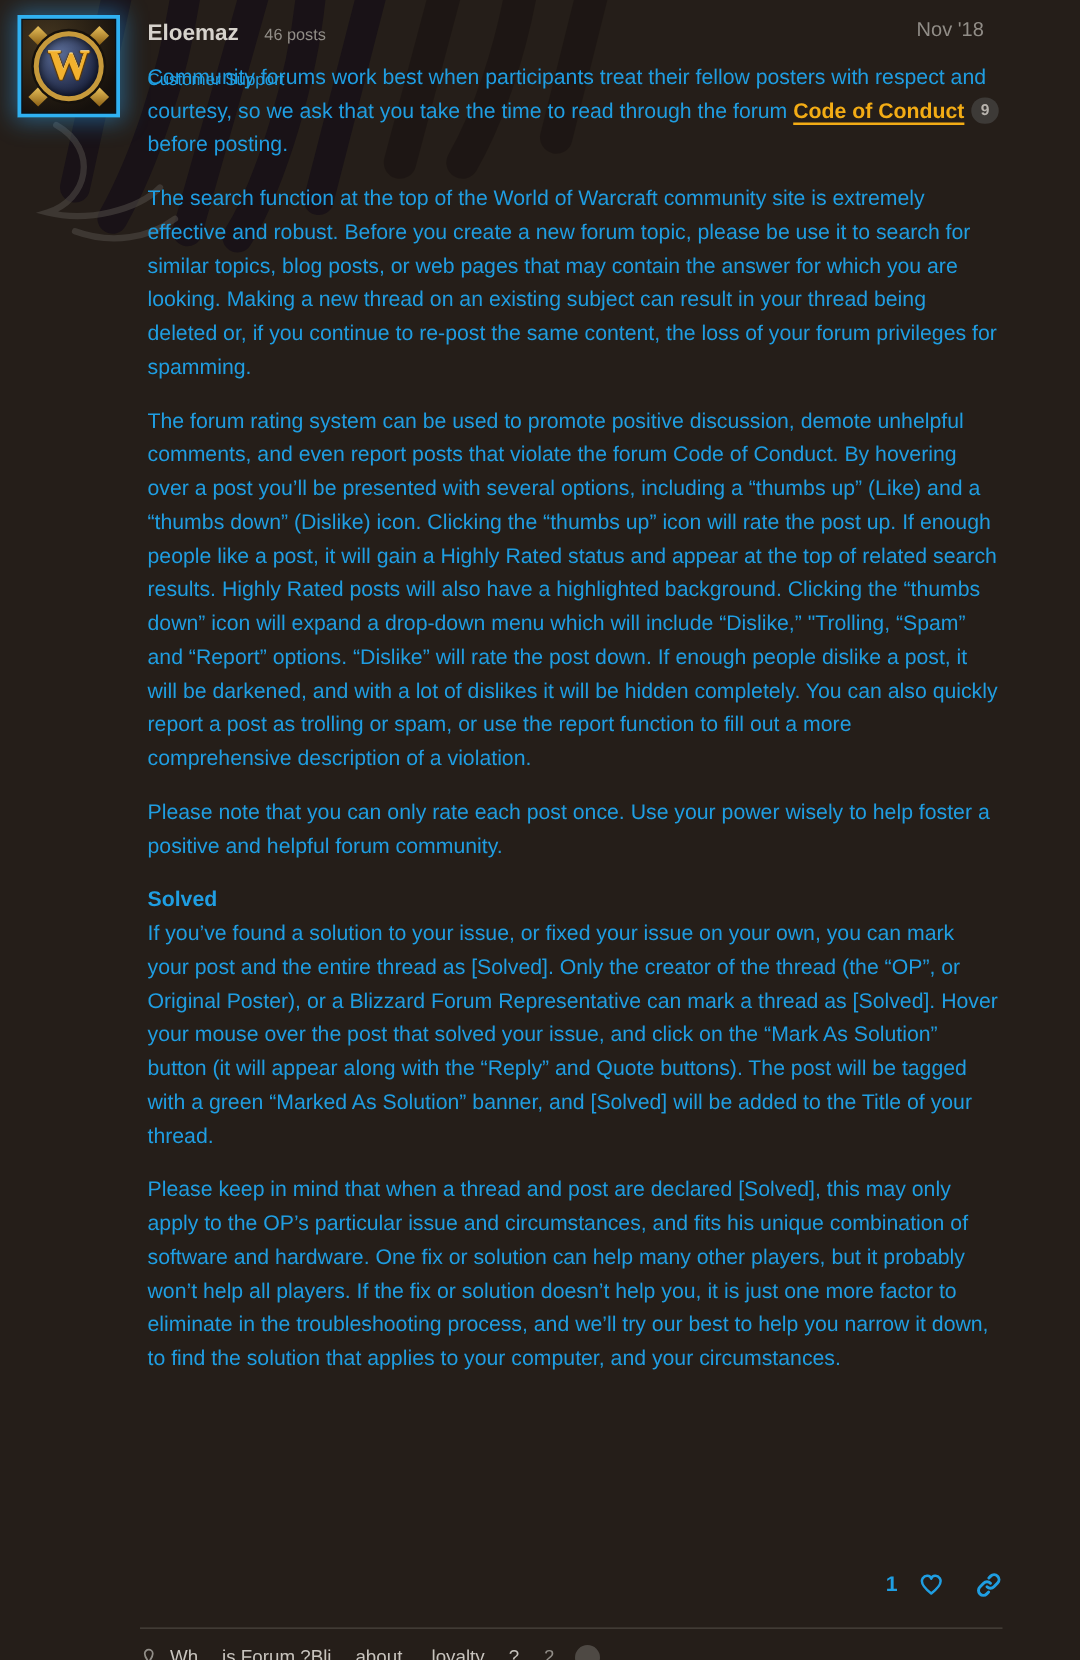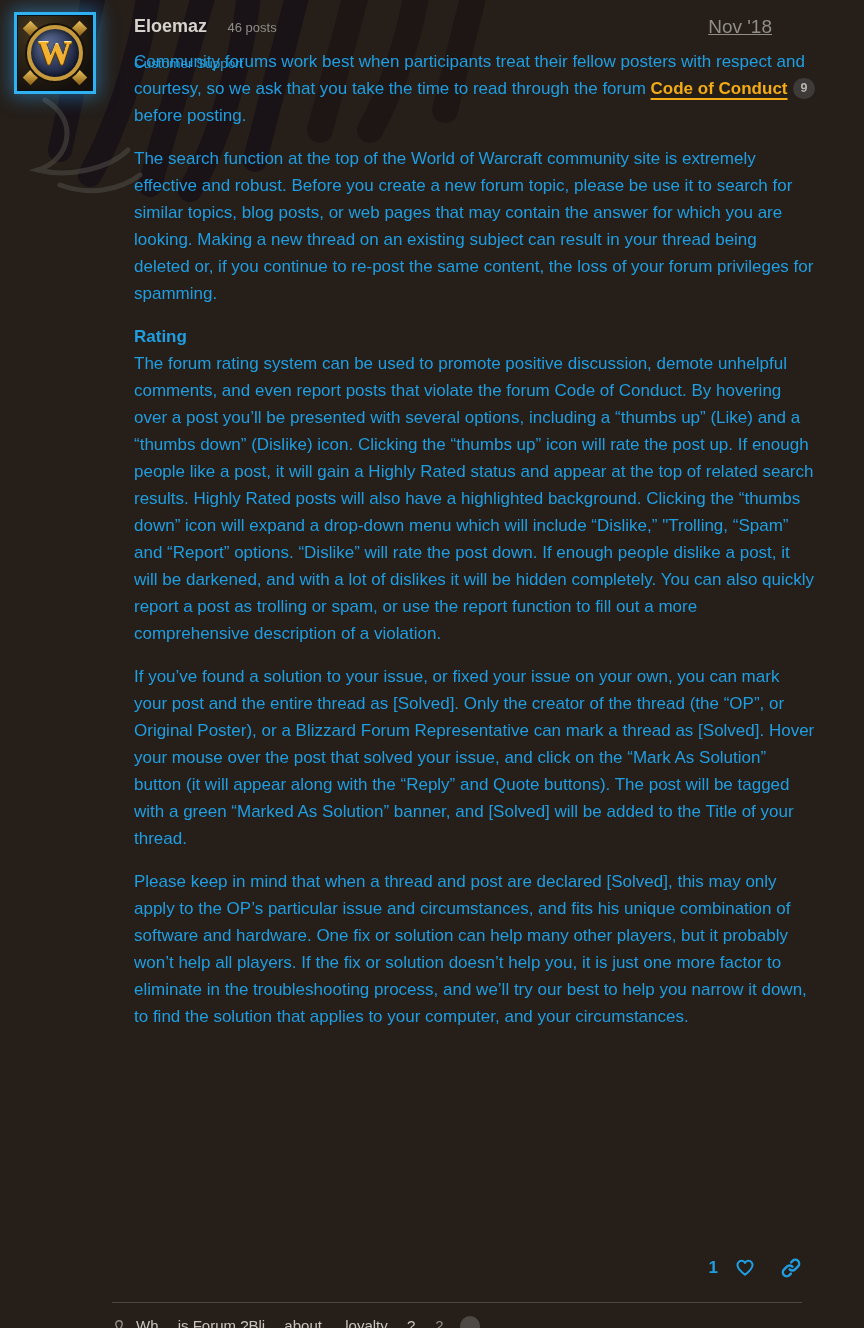--- a/index.html
+++ b/index.html
@@ -50,25 +50,25 @@
     display:flex;align-items:center;justify-content:center;
   }
   .wow-letter{
     font-family:"Liberation Serif", serif;
     font-weight:bold;font-size:34px;line-height:1;
     color:#f2b12e;
     text-shadow:0 1px 0 #7a4a00, 0 -1px 0 #ffe9a6, 1px 0 1px #5c3800, -1px 0 1px #5c3800;
   }
 
   
-  .post{position:absolute;left:134px;top:0;width:700px;}
+  .post{position:absolute;left:118px;top:0;width:700px;}
   .post-header{position:relative;padding-top:16px;height:48px;}
   .author{font-size:18px;font-weight:bold;color:var(--username);cursor:pointer;display:inline;}
   .post-count{font-size:13px;color:var(--muted);margin-left:16px;}
-  .date-abs{position:absolute;right:92px;top:16px;font-size:19px;color:var(--muted);text-decoration:underline;}
+  .date-abs{position:absolute;right:77px;top:16px;font-size:16px;color:var(--muted);}
   .group-label{font-size:13.5px;color:var(--accent);margin-top:19px;}
 
   .post-body{max-width:682px;color:var(--accent);font-size:17px;line-height:27px;}
   .post-body .para{margin:0 0 16px 0;}
   .coc-link{color:var(--gold);font-weight:bold;text-decoration:underline;text-decoration-thickness:2px;text-underline-offset:4px;cursor:pointer;}
   .num-badge{
     display:inline-block;background:var(--badge-bg);color:var(--badge-text);
     font-size:12.5px;font-weight:bold;line-height:1;
     padding:4px 8px;border-radius:11px;margin-left:5px;vertical-align:2px;
   }
@@ -143,26 +143,27 @@
   </div>
 
   <div class="post-body">
     <p class="para"><span>Community forums work best when participants treat their fellow posters with respect and courtesy, so we ask that you take the time to read through the forum </span><a class="coc-link">Code of Conduct</a><span class="num-badge">9</span><span> before posting.</span></p>
 
     <div class="para">
       <div>The search function at the top of the World of Warcraft community site is extremely effective and robust. Before you create a new forum topic, please be use it to search for similar topics, blog posts, or web pages that may contain the answer for which you are looking. Making a new thread on an existing subject can result in your thread being deleted or, if you continue to re-post the same content, the loss of your forum privileges for spamming.</div>
     </div>
 
     <div class="para">
-      <div class="h-bold">Rating</div>
       <div>The forum rating system can be used to promote positive discussion, demote unhelpful comments, and even report posts that violate the forum Code of Conduct. By hovering over a post you’ll be presented with several options, including a “thumbs up” (Like) and a “thumbs down” (Dislike) icon. Clicking the “thumbs up” icon will rate the post up. If enough people like a post, it will gain a Highly Rated status and appear at the top of related search results. Highly Rated posts will also have a highlighted background. Clicking the “thumbs down” icon will expand a drop-down menu which will include “Dislike,” "Trolling, “Spam” and “Report” options. “Dislike” will rate the post down. If enough people dislike a post, it will be darkened, and with a lot of dislikes it will be hidden completely. You can also quickly report a post as trolling or spam, or use the report function to fill out a more comprehensive description of a violation.</div>
     </div>
 
+    <p class="para">Please note that you can only rate each post once. Use your power wisely to help foster a positive and helpful forum community.</p>
 
     <div class="para">
+      <div class="h-bold">Solved</div>
       <div>If you’ve found a solution to your issue, or fixed your issue on your own, you can mark your post and the entire thread as [Solved]. Only the creator of the thread (the “OP”, or Original Poster), or a Blizzard Forum Representative can mark a thread as [Solved]. Hover your mouse over the post that solved your issue, and click on the “Mark As Solution” button (it will appear along with the “Reply” and Quote buttons). The post will be tagged with a green “Marked As Solution” banner, and [Solved] will be added to the Title of your thread.</div>
     </div>
 
     <p class="para">Please keep in mind that when a thread and post are declared [Solved], this may only apply to the OP’s particular issue and circumstances, and fits his unique combination of software and hardware. One fix or solution can help many other players, but it probably won’t help all players. If the fix or solution doesn’t help you, it is just one more factor to eliminate in the troubleshooting process, and we’ll try our best to help you narrow it down, to find the solution that applies to your computer, and your circumstances.</p>
   </div>
 </div>
 
 <div class="actions-row">
   <button class="like-btn">
     <span class="like-count">1</span>

